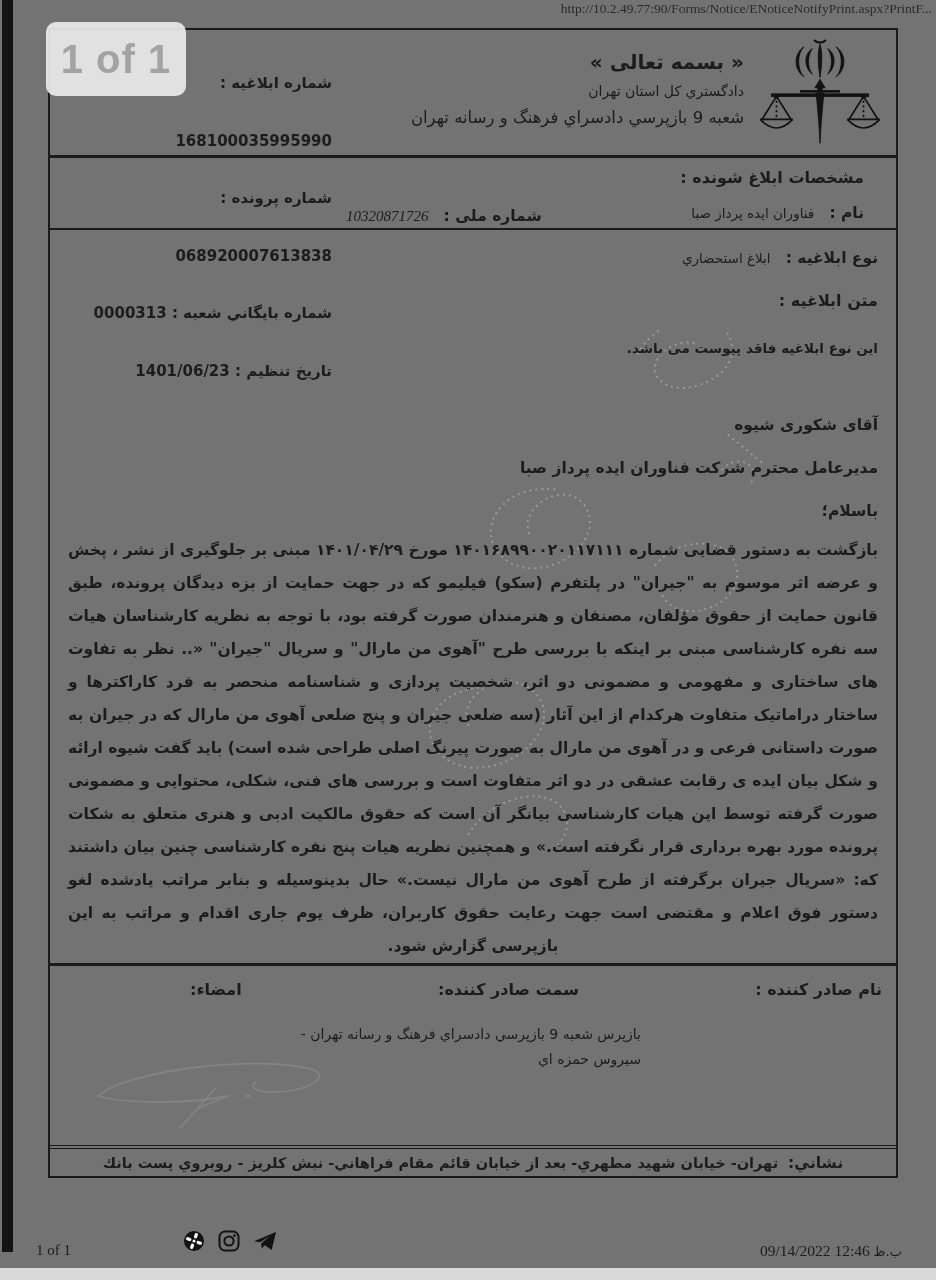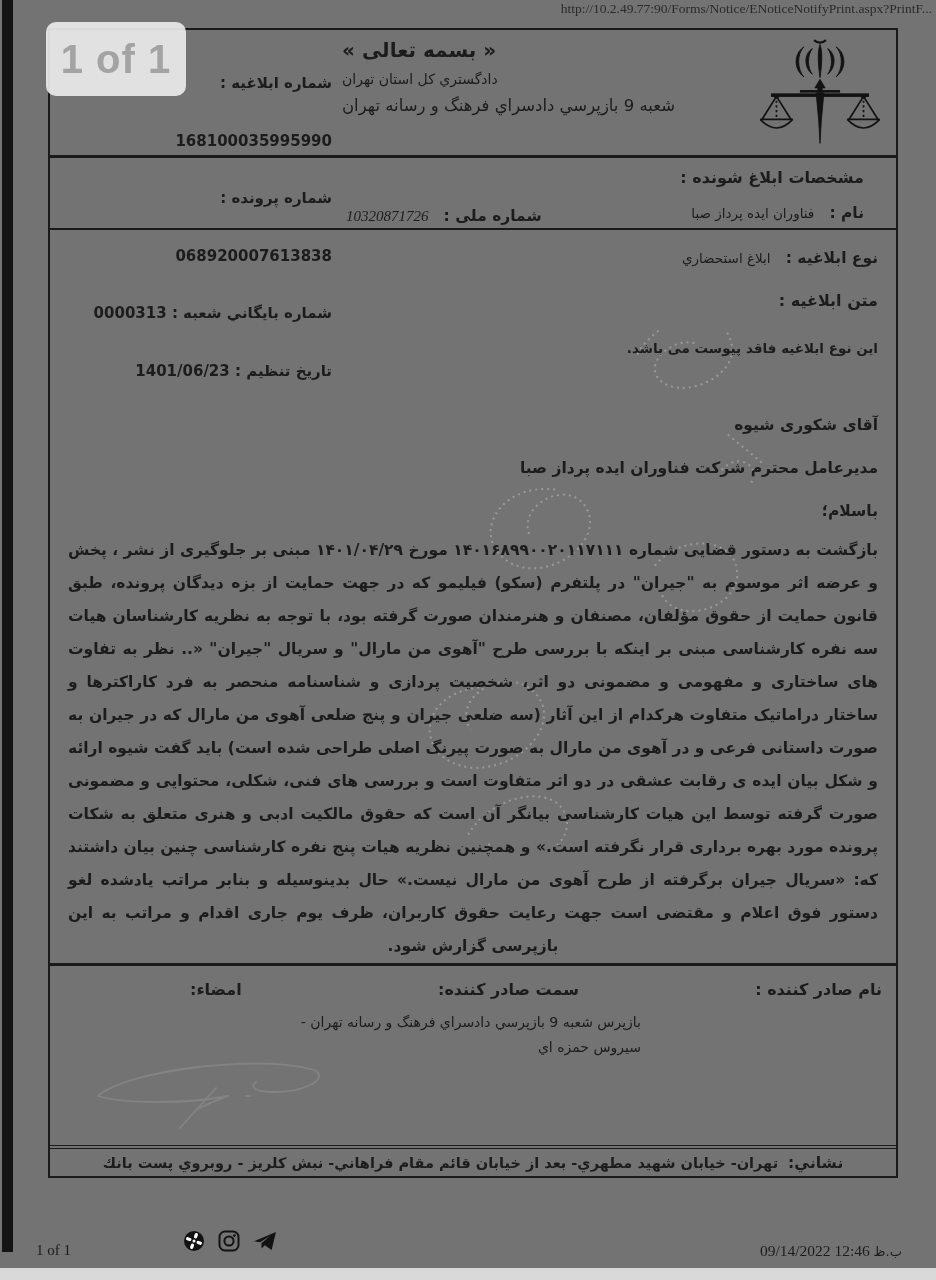--- a/index.html
+++ b/index.html
@@ -9,21 +9,21 @@
   .bottom-strip{position:absolute;left:0;bottom:0;width:936px;height:12px;background:#d9d9d9;}
   .url-header{position:absolute;top:1px;right:4px;font-family:"Liberation Serif",serif;
               font-size:13.5px;color:#2a2a2a;white-space:nowrap;}
   .doc{position:absolute;left:48px;top:28px;width:850px;height:1150px;border:2px solid #1a1a1a;
        box-sizing:border-box;display:flex;flex-direction:column;background:transparent;}
   
   .hdr{height:128px;display:flex;flex-direction:row;border-bottom:3px solid #1a1a1a;box-sizing:border-box;}
   .id-block{width:292px;padding:7px 10px 0 0;direction:rtl;text-align:left;box-sizing:border-box;}
   .id-block{text-align:right;}
   .id-line{font-size:15px;font-weight:700;line-height:21.5px;white-space:nowrap;margin-top:36px;}
-  .titles{flex:1;direction:rtl;text-align:left;padding-top:4px;}
+  .titles{flex:1;direction:rtl;text-align:right;padding-top:16px;}
   .t-besmele{font-size:20px;font-weight:700;margin-top:4px;}
   .t-org{font-size:14px;margin-top:9px;}
   .t-branch{font-size:16.5px;margin-top:9px;}
   .t-doctype{font-size:18px;font-weight:700;margin-top:9px;}
   .emblem-box{width:152px;display:flex;align-items:center;justify-content:center;}
   
   .recipient{height:84px;border-bottom:2px solid #1a1a1a;box-sizing:border-box;direction:rtl;
              padding:10px 32px 0 16px;position:relative;}
   .sec-title{font-size:16px;font-weight:700;}
   .name-row{margin-top:16px;font-size:16px;}
@@ -40,21 +40,21 @@
   .addr2{margin-top:25px;font-size:15.5px;font-weight:700;}
   .salut{margin-top:25px;font-size:15.5px;font-weight:700;}
   .body-par{margin-top:14px;font-size:15.5px;font-weight:700;line-height:33px;
             text-align:justify;text-align-last:center;}
   
   .issuer{height:220px;border-top:3px solid #1a1a1a;box-sizing:border-box;direction:rtl;position:relative;}
   .iss-lbl{position:absolute;top:14px;font-size:16px;font-weight:700;white-space:nowrap;}
   .iss-name{right:14px;}
   .iss-pos{left:388px;}
   .iss-sig{left:140px;}
-  .iss-val{position:absolute;right:255px;top:44px;text-align:right;font-size:14px;
+  .iss-val{position:absolute;right:255px;top:56px;text-align:right;font-size:14px;
            font-weight:400;line-height:25px;white-space:nowrap;}
   .sig-svg{position:absolute;left:28px;top:78px;}
   
   .addressbar{height:36px;border-top:4px double #1a1a1a;box-sizing:border-box;direction:rtl;
               display:flex;align-items:center;justify-content:center;font-size:14.5px;font-weight:700;}
   .addressbar .lbl{margin-left:10px;}
   
   .badge{position:absolute;left:46px;top:22px;width:140px;height:74px;background:rgba(234,234,234,0.93);
          border-radius:10px;display:flex;align-items:center;justify-content:center;
          font-family:"Liberation Sans",sans-serif;font-size:40px;font-weight:700;color:#a3a3a3;

